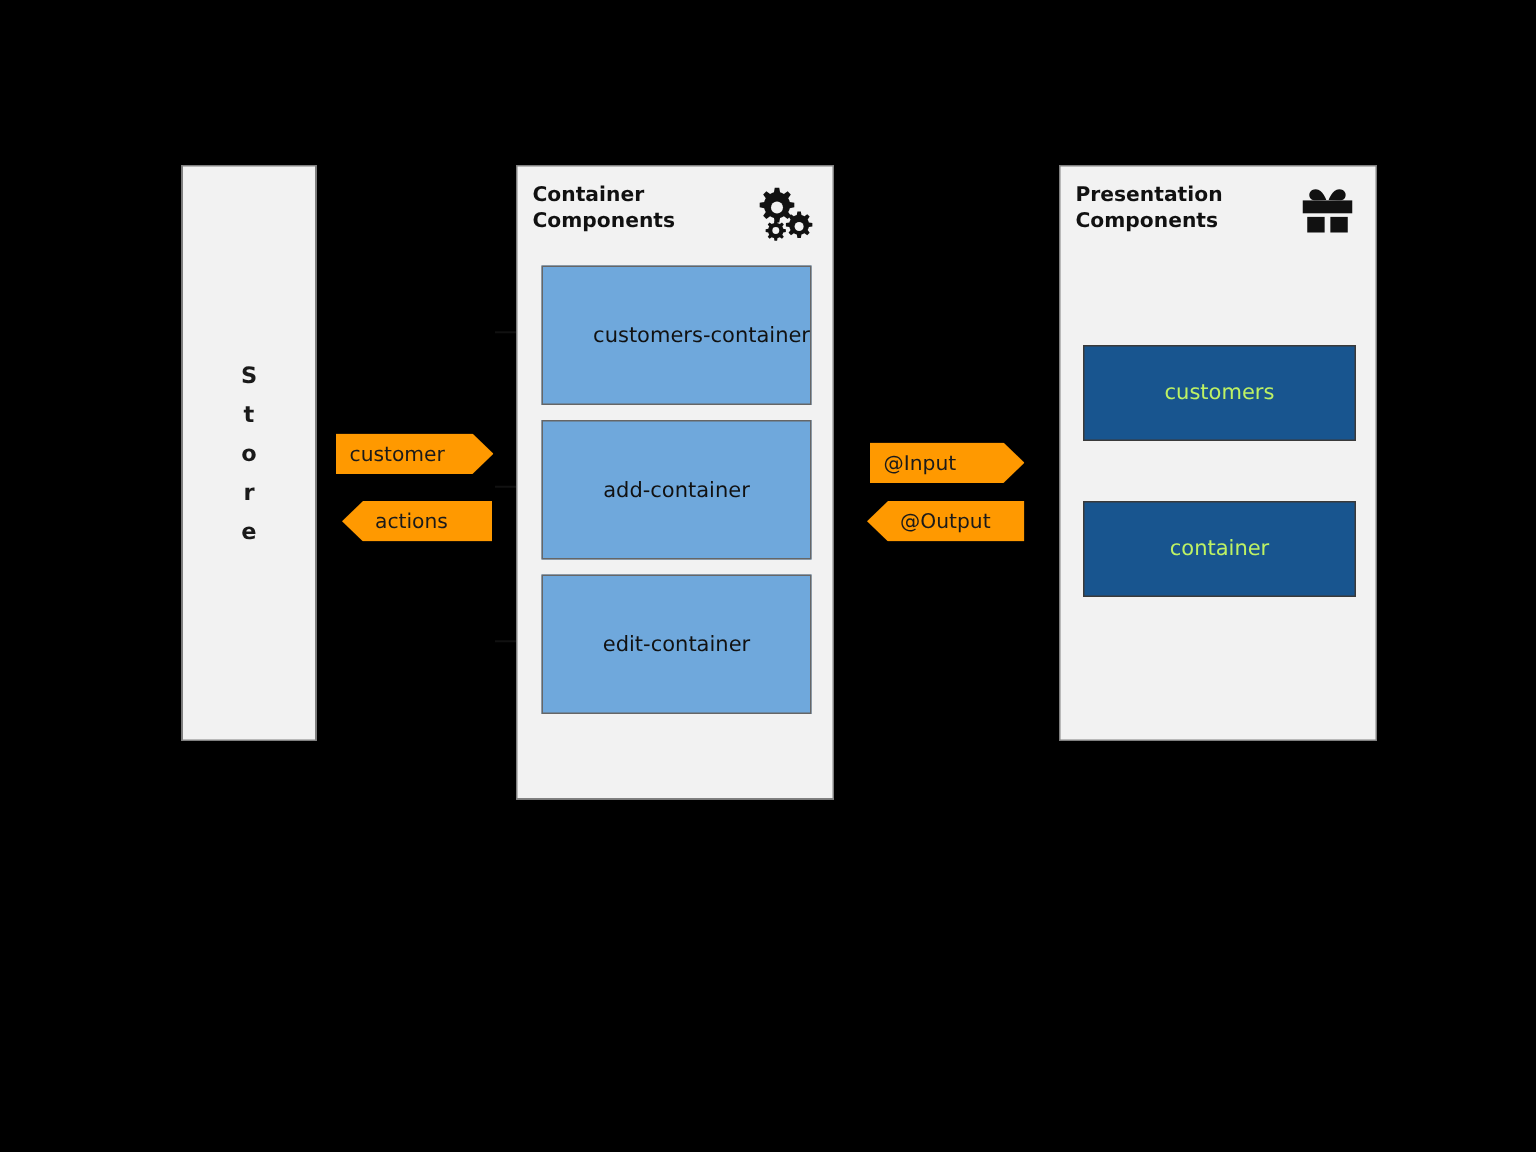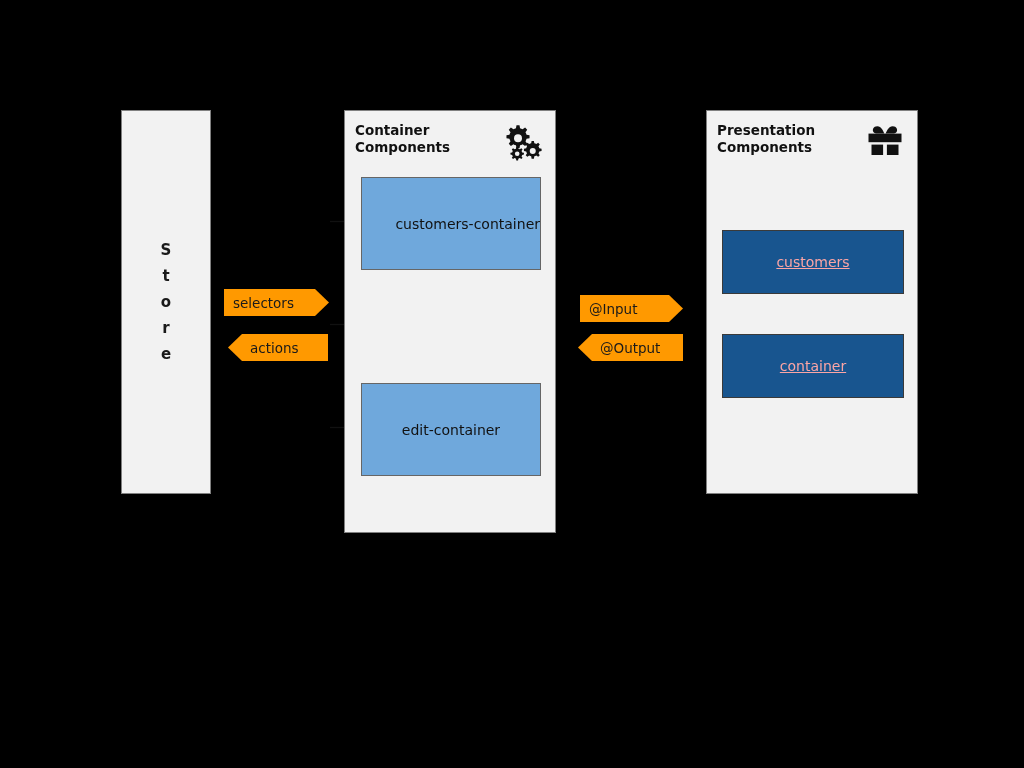--- a/index.html
+++ b/index.html
@@ -98,25 +98,24 @@
     background: #6FA8DC;
     border: 1px solid #666666;
     color: #111111;
     left: 16px;
     width: 180px;
     height: 93px;
   }
   .box-presentation {
     background: #18558F;
     border: 1px solid #3A3A3A;
-    color: #fca5a5;
+    color: #bef264;
     left: 15px;
     width: 182px;
     height: 64px;
-    text-decoration: underline;
   }
   #box-customers-container { top: 66px; justify-content: flex-end; }
   #box-add-container      { top: 169px; }
   #box-edit-container     { top: 272px; }
   #box-customers          { top: 119px; }
   #box-customer           { top: 223px; }
 
   
   .banner {
     position: absolute;
@@ -160,21 +159,21 @@
     <div id="store-label">
       <span class="ch">S</span>
       <span class="ch">t</span>
       <span class="ch">o</span>
       <span class="ch">r</span>
       <span class="ch">e</span>
     </div>
   </div>
 
   <div class="banner banner-right" id="banner-selectors">
-    <span>selectors</span>
+    <span>customer</span>
   </div>
 
   <div class="banner banner-left" id="banner-actions">
     <span>actions</span>
   </div>
 
   <svg class="connector" id="connector-1" viewBox="0 0 22 9">
     <line x1="0" y1="4.5" x2="16" y2="4.5" stroke="#111111" stroke-width="1.3"></line>
     <polygon points="15,1.5 21,4.5 15,7.5" fill="#111111"></polygon>
   </svg>
@@ -201,20 +200,23 @@
         <circle cx="32.75" cy="30.0" r="3.0" fill="#F2F2F2"></circle>
 
         <path d="M16.3 26.0 l1.75 0 0.32 1.75 a4.9 4.9 0 0 1 1.49 0.62 l1.45-1.01 1.24 1.24 -1.01 1.45 a4.9 4.9 0 0 1 0.62 1.49 l1.75 0.32 0 1.75 -1.75 0.32 a4.9 4.9 0 0 1-0.62 1.49 l1.01 1.45 -1.24 1.24 -1.45-1.01 a4.9 4.9 0 0 1-1.49 0.62 l-0.32 1.75 -1.75 0 -0.32-1.75 a4.9 4.9 0 0 1-1.49-0.62 l-1.45 1.01 -1.24-1.24 1.01-1.45 a4.9 4.9 0 0 1-0.62-1.49 l-1.75-0.32 0-1.75 1.75-0.32 a4.9 4.9 0 0 1 0.62-1.49 l-1.01-1.45 1.24-1.24 1.45 1.01 a4.9 4.9 0 0 1 1.49-0.62 z"></path>
         <circle cx="17.2" cy="32.7" r="2.3" fill="#F2F2F2"></circle>
       </g>
     </svg>
 
     <div class="box box-container" id="box-customers-container">
       <span>customers-container</span>
     </div>
+    <div class="box box-container" id="box-add-container">
+      <span>add-container</span>
+    </div>
     <div class="box box-container" id="box-edit-container">
       <span>edit-container</span>
     </div>
   </div>
 
   <div class="banner banner-right" id="banner-input">
     <span>@Input</span>
   </div>
 
   <div class="banner banner-left" id="banner-output">

